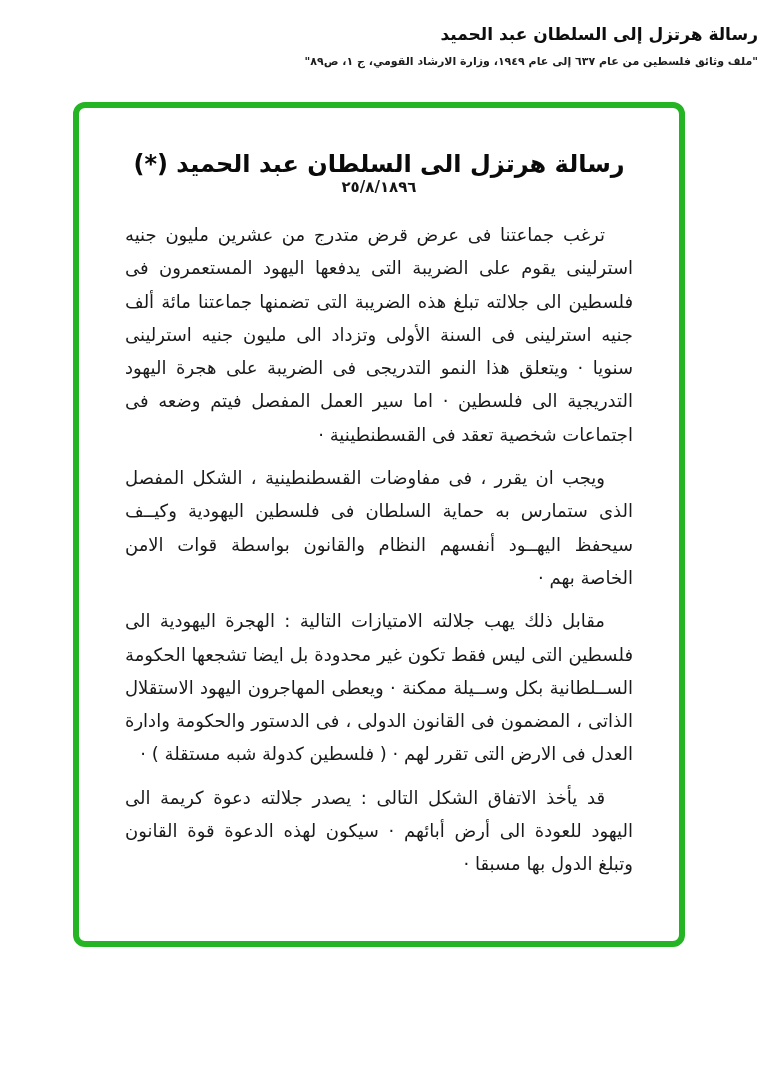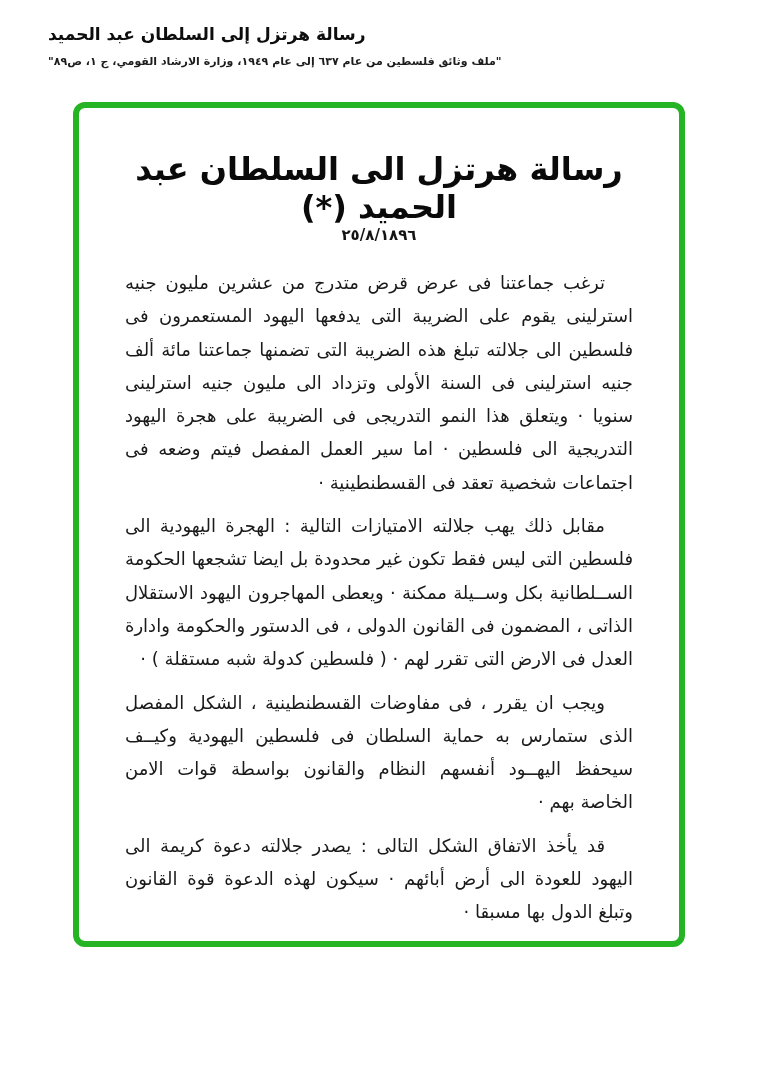--- a/index.html
+++ b/index.html
@@ -11,21 +11,21 @@
   .page {
     position: relative;
     width: 758px;
     height: 1078px;
     background: #ffffff;
     overflow: hidden;
     direction: rtl;
     color: #111111;
   }
   .doc-header {
-    text-align: left;
+    text-align: right;
     padding-top: 24px;
     padding-left: 48px;
   }
   .doc-header h1 {
     margin: 0;
     font-size: 17px;
     font-weight: bold;
     color: #0d0d0d;
   }
   .doc-header .source {
@@ -42,21 +42,21 @@
     border: 6px solid #24b424;
     border-radius: 12px;
     padding: 26px 46px 44px 46px;
     display: flex;
     flex-direction: column;
     background: #ffffff;
   }
   .letter-title {
     margin: 16px 0 0 0;
     text-align: center;
-    font-size: 32px;
+    font-size: 24px;
     font-weight: bold;
     color: #0a0a0a;
     letter-spacing: 0.5px;
   }
   .letter-date {
     margin-top: 0;
     text-align: center;
     font-size: 15px;
     font-weight: bold;
     color: #141414;
@@ -100,20 +100,20 @@
     <h1>رسالة هرتزل إلى السلطان عبد الحميد</h1>
     <div class="source">"ملف وثائق فلسطين من عام ٦٣٧ إلى عام ١٩٤٩، وزارة الارشاد القومي، ج ١، ص٨٩"</div>
   </header>
 
   <section class="letter-frame" style="border-color: rgb(36, 180, 36);">
     <h2 class="letter-title">رسالة هرتزل الى السلطان عبد الحميد (*)</h2>
     <div class="letter-date">٢٥/٨/١٨٩٦</div>
 
     <div class="letter-body">
       <p>ترغب جماعتنا فى عرض قرض متدرج من عشرين مليون جنيه استرلينى يقوم على الضريبة التى يدفعها اليهود المستعمرون فى فلسطين الى جلالته تبلغ هذه الضريبة التى تضمنها جماعتنا مائة ألف جنيه استرلينى فى السنة الأولى وتزداد الى مليون جنيه استرلينى سنويا · ويتعلق هذا النمو التدريجى فى الضريبة على هجرة اليهود التدريجية الى فلسطين · اما سير العمل المفصل فيتم وضعه فى اجتماعات شخصية تعقد فى القسطنطينية ·</p>
+      <p>ويجب ان يقرر ، فى مفاوضات القسطنطينية ، الشكل المفصل الذى ستمارس به حماية السلطان فى فلسطين اليهودية وكيــف سيحفظ اليهــود أنفسهم النظام والقانون بواسطة قوات الامن الخاصة بهم ·</p>
       <p>مقابل ذلك يهب جلالته الامتيازات التالية : الهجرة اليهودية الى فلسطين التى ليس فقط تكون غير محدودة بل ايضا تشجعها الحكومة الســلطانية بكل وســيلة ممكنة · ويعطى المهاجرون اليهود الاستقلال الذاتى ، المضمون فى القانون الدولى ، فى الدستور والحكومة وادارة العدل فى الارض التى تقرر لهم · ( فلسطين كدولة شبه مستقلة ) ·</p>
-      <p>ويجب ان يقرر ، فى مفاوضات القسطنطينية ، الشكل المفصل الذى ستمارس به حماية السلطان فى فلسطين اليهودية وكيــف سيحفظ اليهــود أنفسهم النظام والقانون بواسطة قوات الامن الخاصة بهم ·</p>
       <p>قد يأخذ الاتفاق الشكل التالى : يصدر جلالته دعوة كريمة الى اليهود للعودة الى أرض أبائهم · سيكون لهذه الدعوة قوة القانون وتبلغ الدول بها مسبقا ·</p>
     </div>
 
   </section>
 
 </div>
 
 </body></html>

